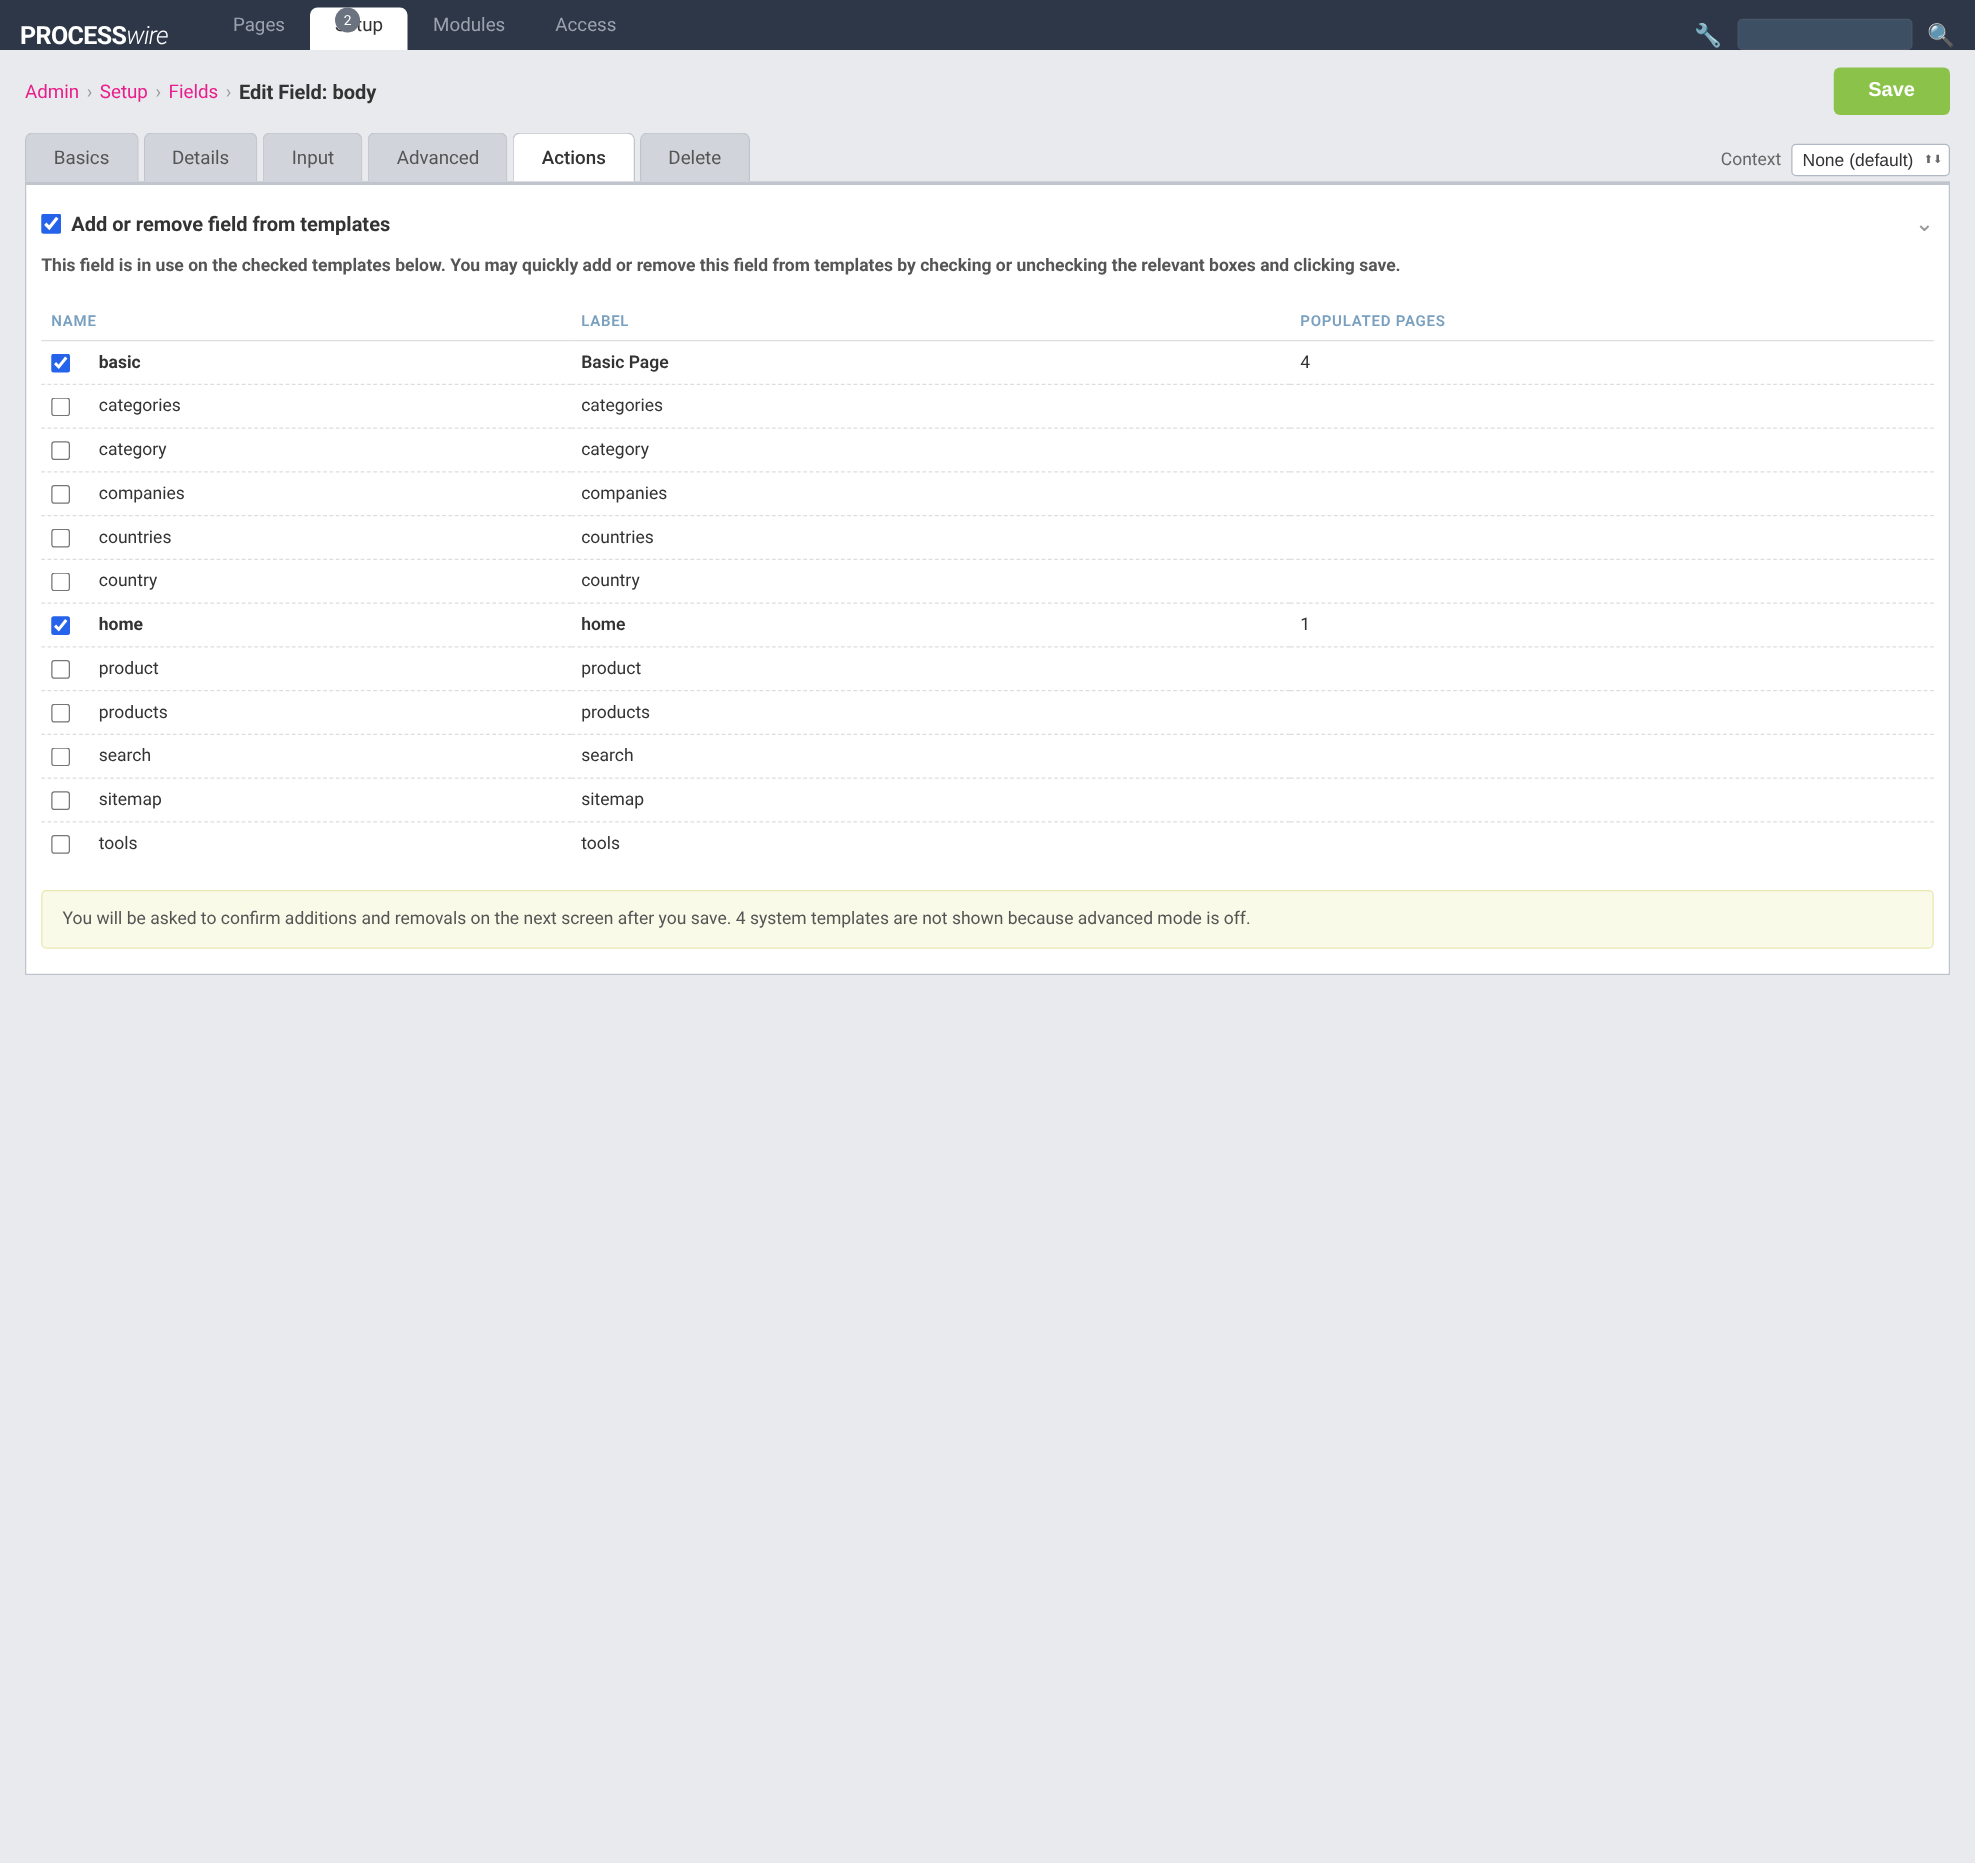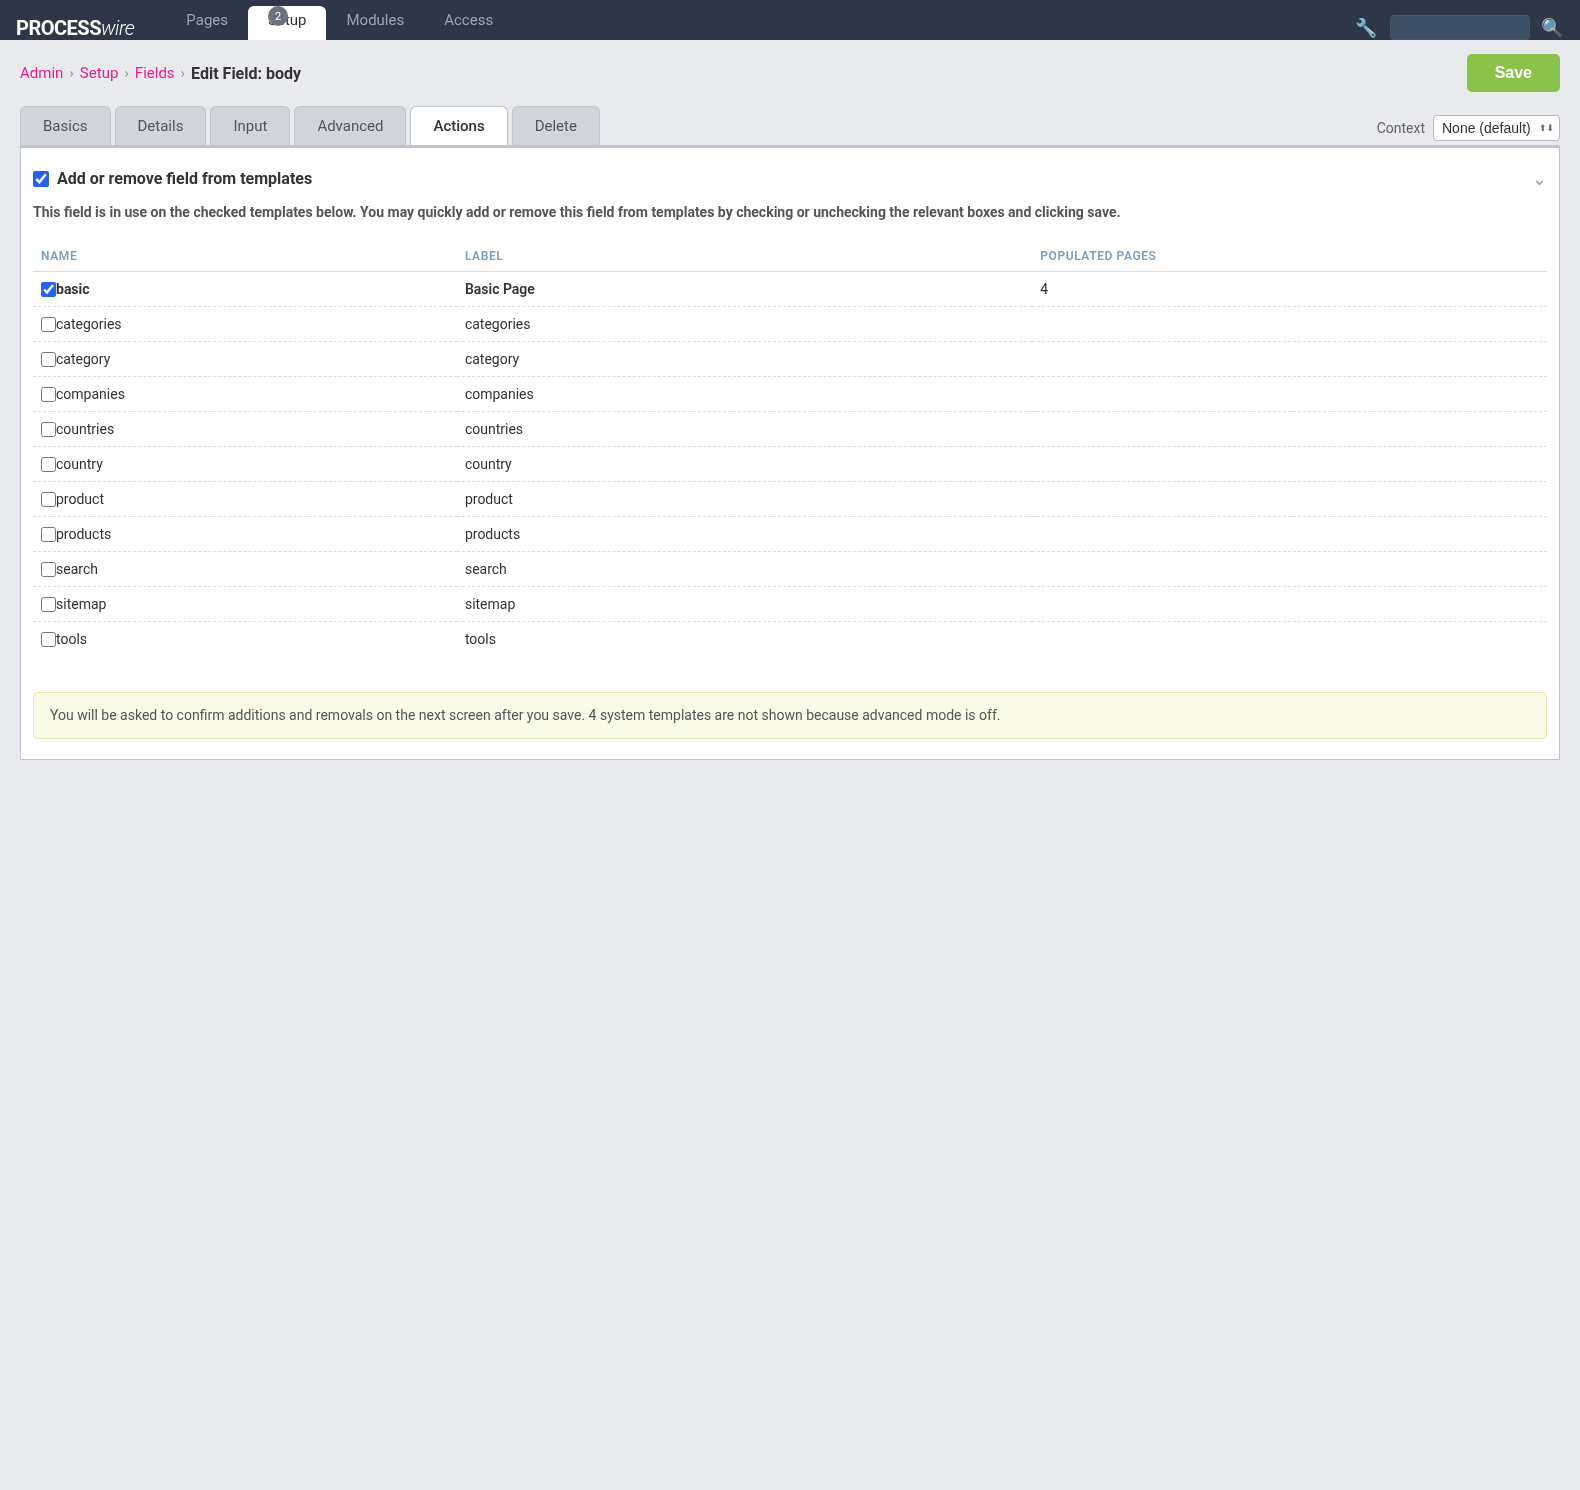--- a/index.html
+++ b/index.html
@@ -236,42 +236,42 @@
       border-bottom: 1px dashed #ddd;
       font-size: 14px;
       color: #333;
       vertical-align: middle;
     }
     .templates-table tr:last-child td { border-bottom: none; }
 
     .row-name {
       display: flex;
       align-items: center;
-      gap: 0;
+      gap: 23px;
     }
     .row-name input[type="checkbox"] {
       width: 15px;
       height: 15px;
       accent-color: #2563eb;
       cursor: pointer;
       flex-shrink: 0;
     }
     .name-bold { font-weight: 700; }
     .label-pink { color: #e91e8c; font-weight: 600; }
 
     
     .footer-note {
       background: #fafae8;
       border: 1px solid #e8e8b0;
       border-radius: 4px;
       padding: 12px 16px;
       font-size: 14px;
       color: #555;
       line-height: 1.5;
-      margin-top: 36px;
+      margin-top: 20px;
     }
   </style>
 </head>
 <body>
 
 <nav class="top-nav">
   <div class="logo">
     <strong>PROCESS</strong><em>wire</em>
   </div>
   <div class="nav-badge">2</div>
@@ -397,20 +397,30 @@
               <input type="checkbox" style="">
               <span>country</span>
             </div>
           </td>
           <td>country</td>
           <td></td>
         </tr>
         <tr>
           <td>
             <div class="row-name">
+              <input type="checkbox" checked="" style="">
+              <span class="name-bold">home</span>
+            </div>
+          </td>
+          <td class="label-pink">home</td>
+          <td>1</td>
+        </tr>
+        <tr>
+          <td>
+            <div class="row-name">
               <input type="checkbox" style="">
               <span>product</span>
             </div>
           </td>
           <td>product</td>
           <td></td>
         </tr>
         <tr>
           <td>
             <div class="row-name">

